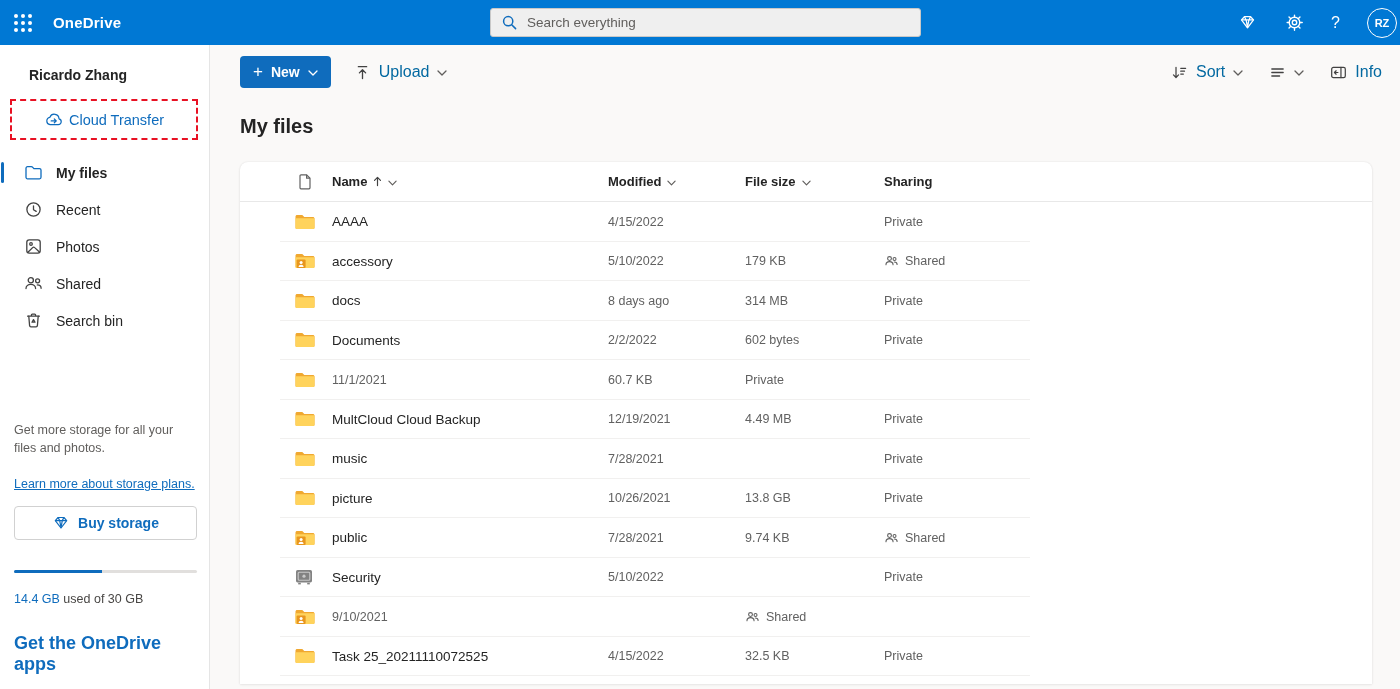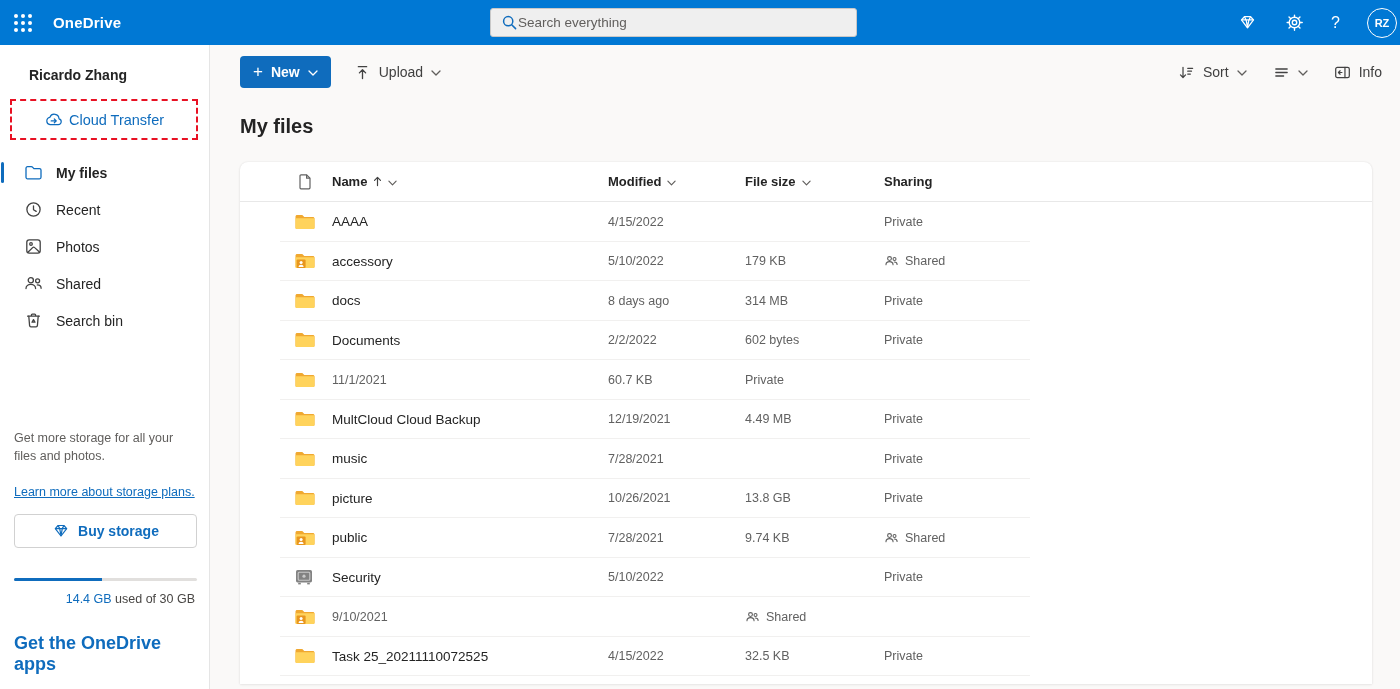--- a/index.html
+++ b/index.html
@@ -6,22 +6,22 @@
   html,body { width:1400px; height:689px; overflow:hidden; background:#FAF9F8;
     font-family:"Liberation Sans","DejaVu Sans",sans-serif; -webkit-font-smoothing:antialiased; }
 
   
   .topbar { position:absolute; left:0; top:0; width:1400px; height:45px; background:#0078D4;
     display:flex; align-items:center; z-index:10; }
   .waffle { width:45px; height:45px; display:flex; align-items:center; justify-content:center; cursor:pointer; }
   .waffle-grid { display:grid; grid-template-columns:repeat(3,4px); grid-template-rows:repeat(3,4px); gap:3px; }
   .waffle-grid i { width:4px; height:4px; background:#fff; border-radius:50%; }
   .brand { color:#fff; font-size:15px; font-weight:700; margin-left:8px; letter-spacing:.2px; }
-  .searchbox { position:absolute; left:490px; top:8px; width:367px; height:29px; background:#EFEFEF;
-    border:1px solid #C8C8C8; border-radius:3px; display:flex; align-items:center; padding:0 10px; }
+  .searchbox { position:absolute; left:490px; top:8px; width:431px; height:29px; background:#EFEFEF;
+    border:1px solid #C8C8C8; border-radius:3px; display:flex; align-items:center; padding:0 10px; gap:9px; }
   .searchbox input { border:none; outline:none; background:transparent; font-size:13.5px; color:#444;
     width:100%; font-family:inherit; }
   .searchbox input::placeholder { color:#605E5C; }
   .top-right { position:absolute; right:0; top:0; height:45px; display:flex; align-items:center; gap:27px; padding-right:3px; }
   .top-ic { width:20px; height:20px; display:flex; align-items:center; justify-content:center; cursor:pointer; }
   .help-glyph { color:#fff; font-size:16px; font-weight:400; cursor:pointer; }
   .avatar { width:30px; height:30px; border:1.6px solid #fff; border-radius:50%; color:#fff; font-size:11px;
     font-weight:600; display:flex; align-items:center; justify-content:center; cursor:pointer; }
 
   
@@ -39,31 +39,31 @@
   .nav-ic { width:20px; height:20px; display:flex; align-items:center; justify-content:center; }
 
   .storage { position:absolute; left:0; right:0; bottom:0; padding:0 14px 14px 14px; }
   .storage-promo { font-size:12.5px; color:#605E5C; line-height:1.45; width:170px; }
   .storage-link { display:inline-block; font-size:12.5px; color:#0F6CBD; text-decoration:underline; margin-top:20px; cursor:pointer; }
   .buy-btn { margin-top:14px; width:183px; height:34px; background:#fff; border:1px solid #D1D1D1; border-radius:4px;
     display:flex; align-items:center; justify-content:center; gap:8px; color:#0F6CBD; font-size:14px; font-weight:700;
     cursor:pointer; font-family:inherit; }
   .meter { margin-top:30px; width:183px; height:3px; background:#E1DFDD; border-radius:2px; overflow:hidden; }
   .meter-fill { height:100%; background:#0F6CBD; }
-  .usage { margin-top:11px; font-size:12.5px; color:#484644;text-align:right; }
+  .usage { margin-top:19px; font-size:12.5px; color:#484644; }
   .usage .used { color:#0F6CBD; }
   .apps-link { margin-top:27px; font-size:18px; font-weight:700; color:#0F6CBD; cursor:pointer; }
 
   
   .main { position:absolute; left:210px; top:45px; right:0; bottom:0; background:#FAF9F8; }
   .toolbar { display:flex; align-items:center; height:32px; margin:11px 18px 0 30px; }
   .new-btn { height:32px; padding:0 13px; background:#0F6CBD; border:none; border-radius:4px; color:#fff;
     font-size:14px; font-weight:600; display:flex; align-items:center; gap:8px; cursor:pointer; font-family:inherit; }
   .new-plus { font-size:17px; font-weight:400; line-height:1; margin-top:-1px; }
-  .tool-item { display:flex; align-items:center; gap:8px; font-size:14px; color:#404040; cursor:pointer; background:none; border:none; font-family:inherit; }
+  .tool-item { display:flex; align-items:center; gap:8px; font-size:16px; color:#0369a1; cursor:pointer; background:none; border:none; font-family:inherit; }
   .upload { margin-left:23px; }
   .tb-right { margin-left:auto; display:flex; align-items:center; gap:26px; }
   .chev { display:inline-flex; margin-top:2px; }
   .page-title { font-size:20px; font-weight:700; color:#242424; margin:27px 0 0 30px; }
 
   .card { position:absolute; left:30px; top:117px; width:1132px; height:522px; background:#fff;
     border-radius:8px 8px 0 0; box-shadow:0 0 2px rgba(0,0,0,.10), 0 1px 3px rgba(0,0,0,.06); overflow:hidden; }
   .thead { display:grid; grid-template-columns:92px 276px 137px 139px 1fr; height:40px; align-items:center;
     border-bottom:1px solid #E8E8E8; }
   .th { font-size:13px; font-weight:700; color:#242424; display:flex; align-items:center; gap:6px; cursor:pointer; }

